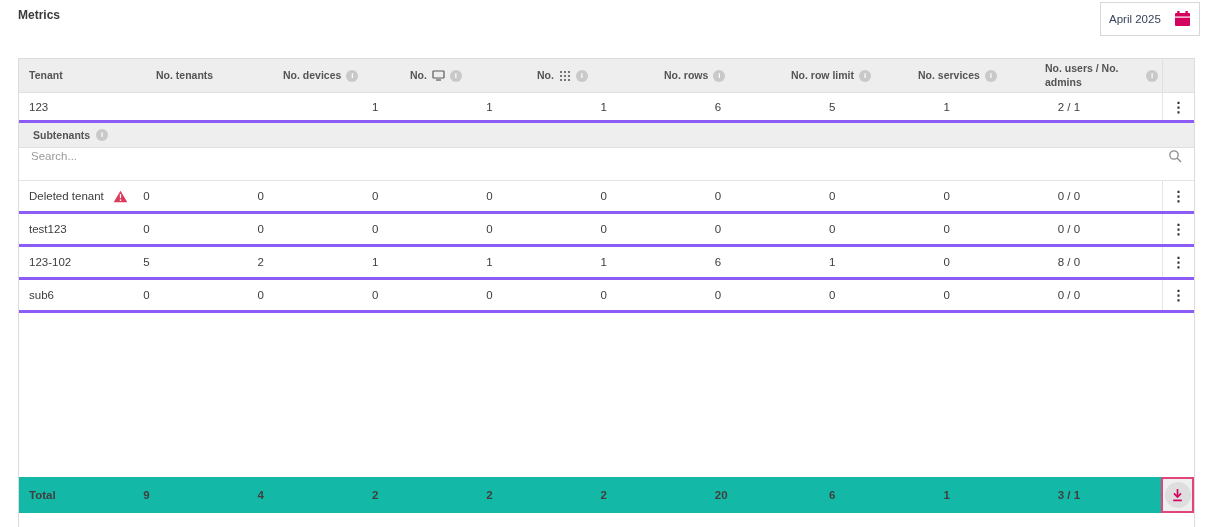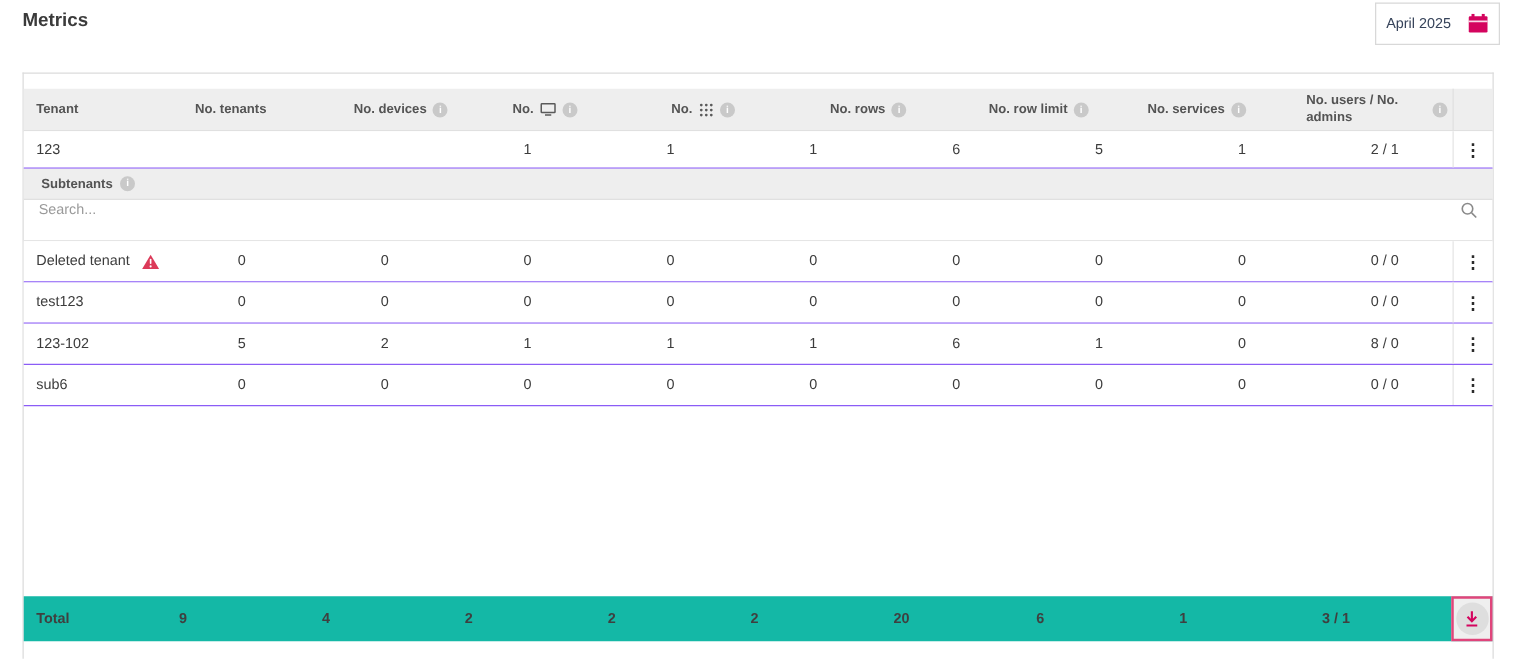--- a/index.html
+++ b/index.html
@@ -5,21 +5,21 @@
   * { box-sizing: border-box; }
   html, body { margin: 0; padding: 0; }
   body {
     width: 1213px; height: 527px; overflow: hidden;
     background: #fff; color: #383838;
     font-family: "Liberation Sans", sans-serif;
   }
   .topbar { position: relative; height: 58px; }
   .page-title {
     position: absolute; left: 18px; top: 8px; margin: 0;
-    font-size: 15px; font-weight: bold; color: #3b3b3b;
+    font-size: 12px; font-weight: bold; color: #3b3b3b;
   }
   .datepicker {
     position: absolute; top: 2px; right: 13px;
     width: 100px; height: 27px;
     border: 1px solid #d8d8d8; background: #fff;
     display: flex; align-items: center; justify-content: space-between;
     padding: 16px 8px; cursor: pointer;
   }
   .datepicker .date-text { font-size: 11.5px; color: #36435a; }
 
@@ -30,33 +30,32 @@
   }
   .hrow { display: flex; align-items: center; }
   .cell { flex: 1 1 0; padding: 0 4px 0 10px; min-width: 0; font-size: 11.5px; color: #3c3c3c; }
   .action-cell {
     flex: 0 0 32px; align-self: stretch;
     display: flex; align-items: center; justify-content: center;
   }
   .thead {
     background: #eeeeee; min-height: 34px; flex: 0 0 34px;
     border-bottom: 1px solid #e0e0e0;
-    margin-top: 12px;
   }
   .thead .cell {
     font-size: 10.5px; font-weight: bold; color: #545454;
     display: flex; align-items: center; gap: 5px; line-height: 1.25;
   }
   .thead .action-cell { border-left: 1px solid #e0e0e0; }
   .info {
     flex: 0 0 auto; width: 12px; height: 12px; border-radius: 50%;
     background: #c9c9c9; color: #fff; font-size: 8px; font-weight: bold;
     line-height: 12px; text-align: center; font-style: normal; cursor: default;
   }
-  .data-row { flex: 0 0 33px; border-bottom: 1px solid #8b5cf6; background: #fff; text-align: center; }
+  .data-row { flex: 0 0 33px; border-bottom: 3px solid #8b5cf6; background: #fff; }
   .parent-row { flex: 0 0 30px; }
   .data-row .action-cell { border-left: 1px solid #e5e5e5; cursor: pointer; }
   .kebab { font-size: 14px; font-weight: bold; color: #2b2b2b; line-height: 1; }
   .tenant-cell { display: flex; align-items: center; gap: 9px; }
 
   .band {
     flex: 0 0 25px; background: #eeeeee; border-bottom: 1px solid #e0e0e0;
     display: flex; align-items: center; gap: 6px; padding-left: 14px;
     font-size: 10.5px; font-weight: bold; color: #545454;
   }

